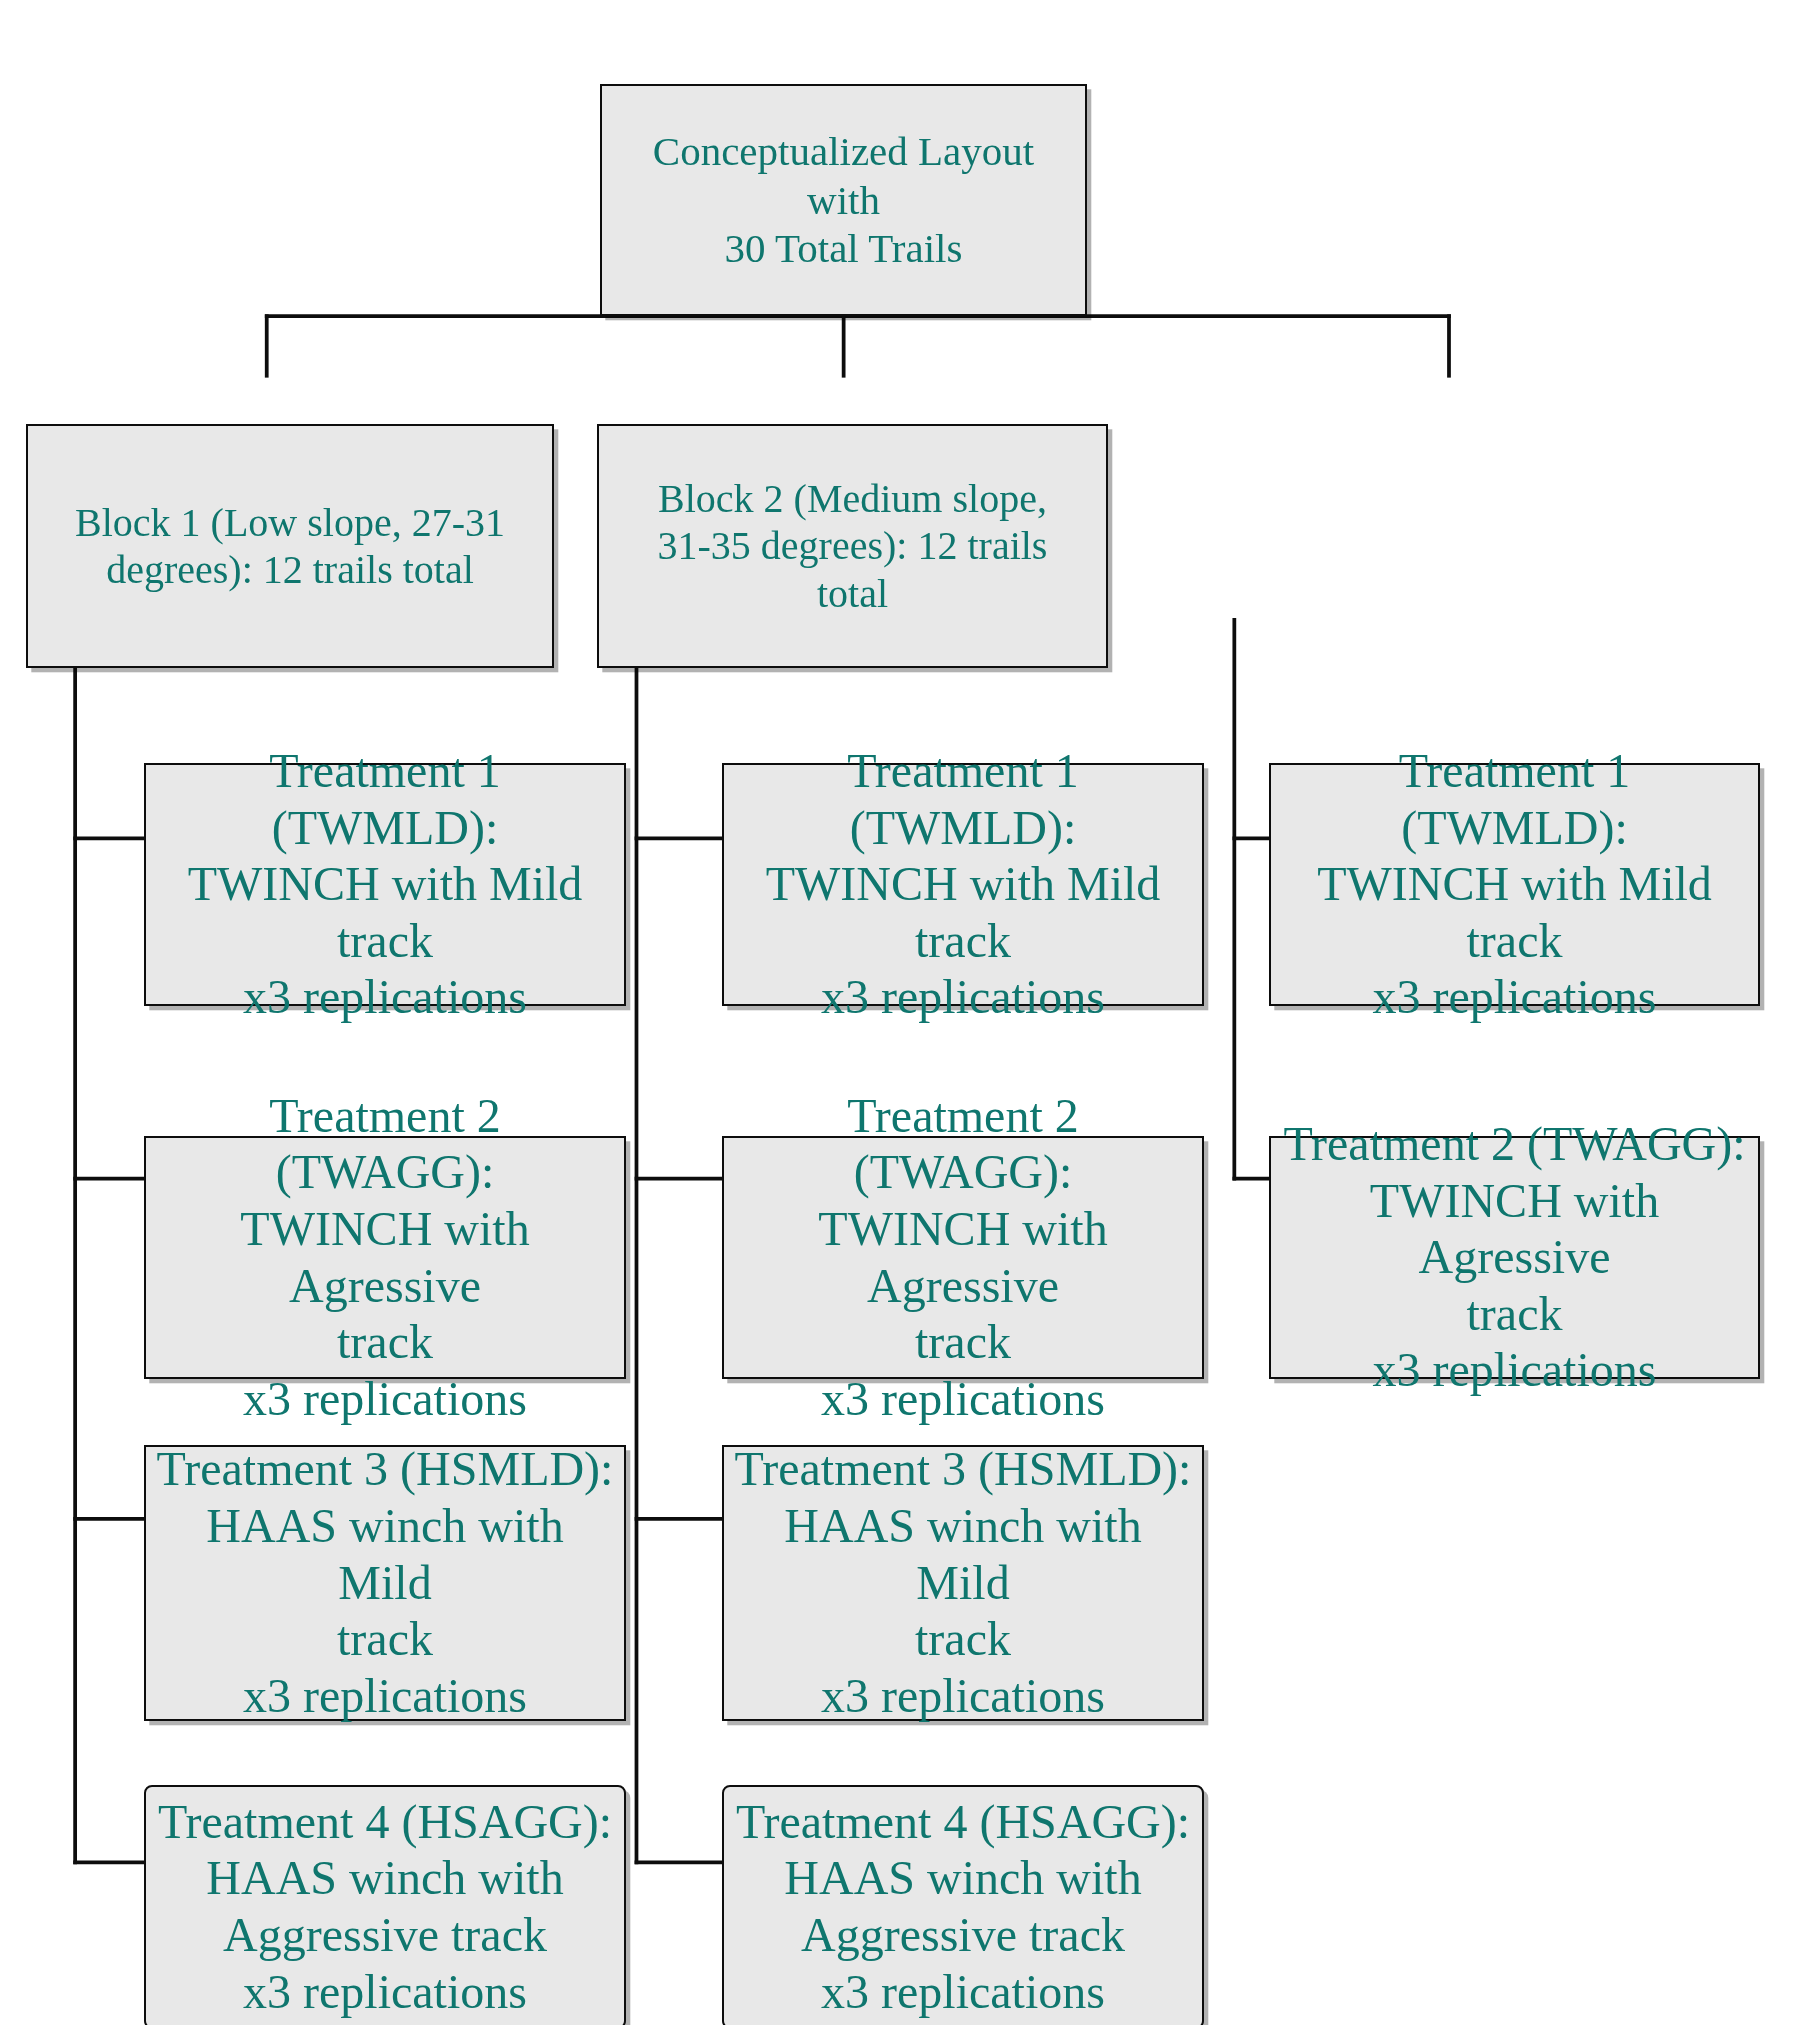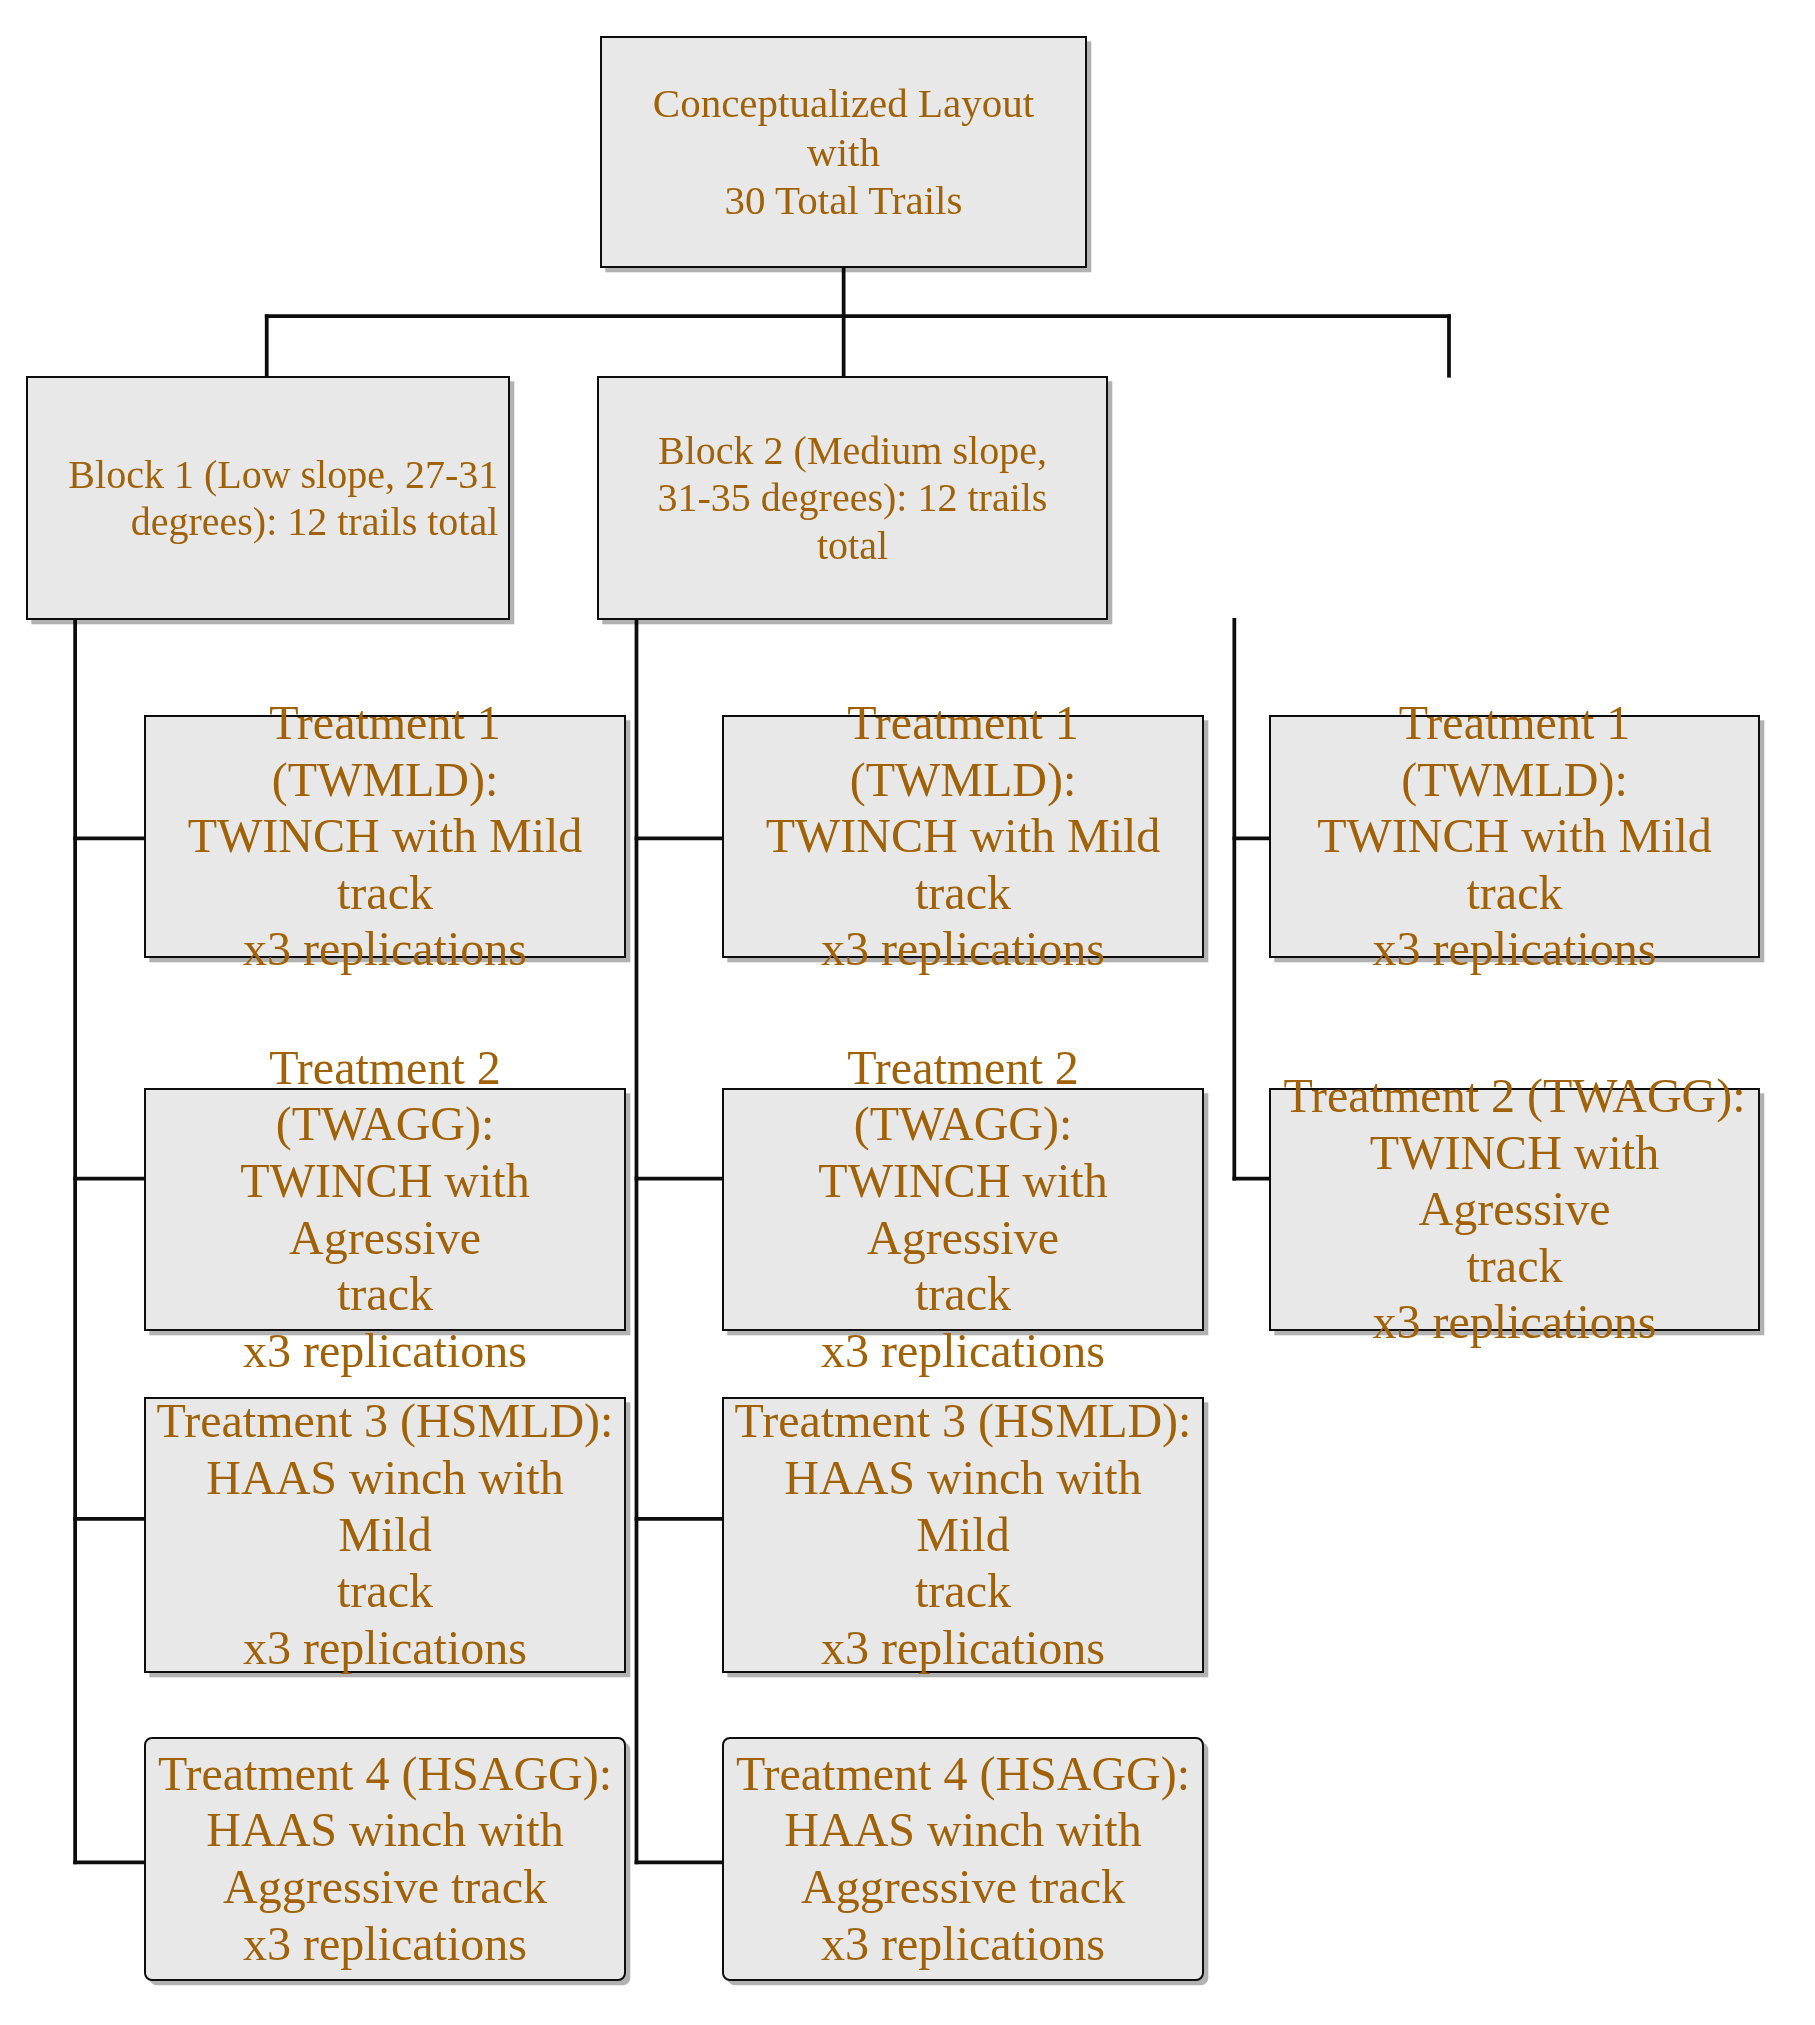--- a/index.html
+++ b/index.html
@@ -29,23 +29,24 @@
   
   .node {
     position: absolute;
     box-sizing: border-box;
     background: #e8e8e8;
     border: 2.7px solid #0d0d0d;
     display: flex;
     align-items: center;
     justify-content: center;
     text-align: center;
-    color: #a16207;
+    color: #0f766e;
     z-index: 5;
     box-shadow: 4.8px 4.8px 0 -0.5px rgba(0,0,0,0.30);
+    margin-top: 48px;
   }
   .node .txt {
     display: block;
     width: 100%;
     line-height: 1.18;
     white-space: pre-line;
     padding: 0 9.7px;
     box-sizing: border-box;
   }
   
@@ -55,21 +56,21 @@
     width: 487px;
     height: 232px;
     font-size: 41px;
   }
   
   .block-node {
     top: 376px;
     height: 244px;
     font-size: 40px;
   }
-  #block-node-0 { left: 26px;   width: 484px; text-align: right; }
+  #block-node-0 { left: 26px;   width: 528px; }
   #block-node-1 { left: 597px; width: 511px; }
   #block-node-2 { left: 1169px; width: 483px; }
 
   
   .treat-node {
     font-size: 48px;
   }
   .col-0 { left: 144px;  width: 482px; }
   .col-1 { left: 722px; width: 482px; }
   .col-2 { left: 1269px; width: 491px; }

